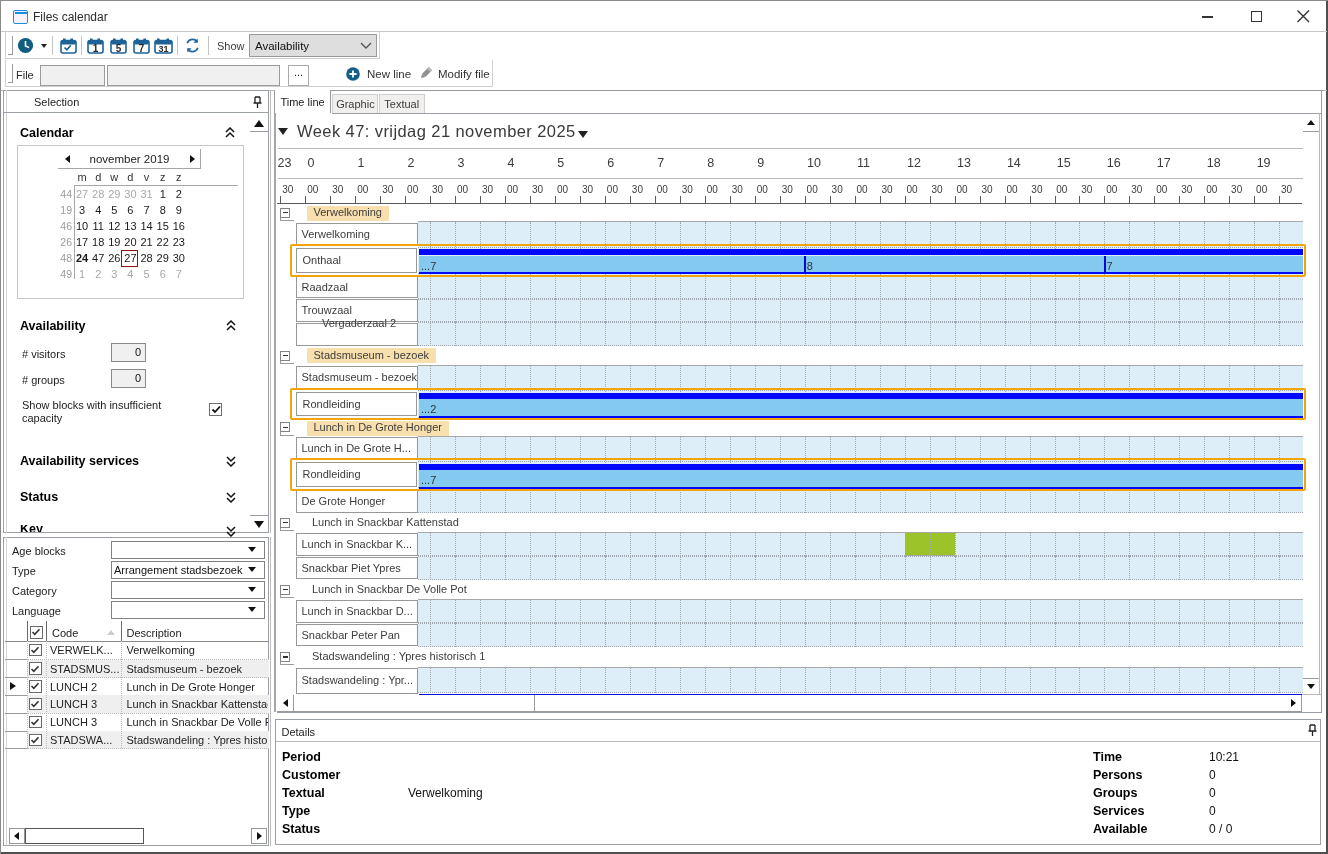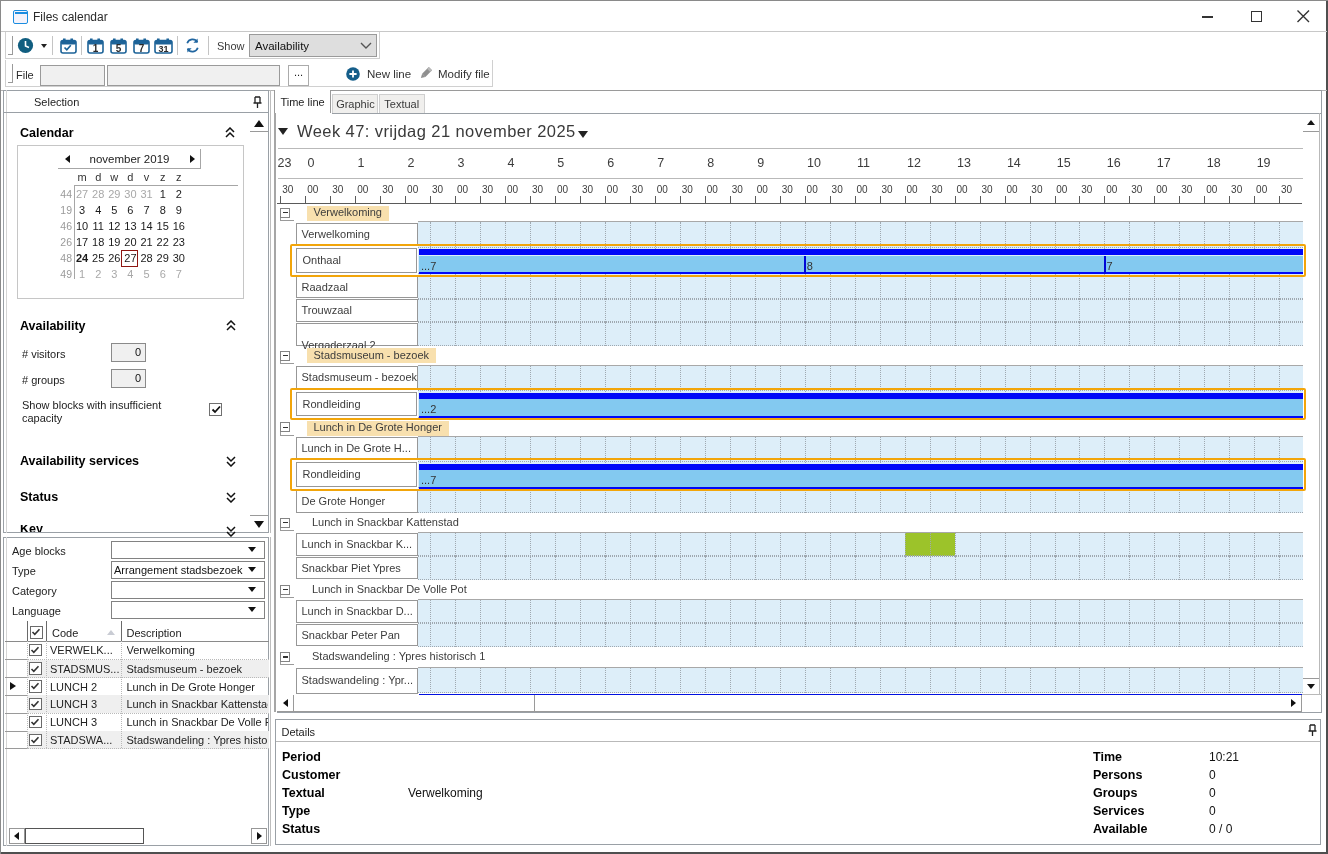--- a/index.html
+++ b/index.html
@@ -158,21 +158,21 @@
 <div style="position:absolute;left:56px;top:235.5px;width:16px;height:13px;font-size:10.5px;line-height:13px;text-align:right;color:#9a9a9a;white-space:nowrap;">26</div>
 <div style="position:absolute;left:73px;top:235.5px;width:18px;height:13px;font-size:11px;line-height:13px;text-align:center;color:#1a1a1a;white-space:nowrap;">17</div>
 <div style="position:absolute;left:89.2px;top:235.5px;width:18px;height:13px;font-size:11px;line-height:13px;text-align:center;color:#1a1a1a;white-space:nowrap;">18</div>
 <div style="position:absolute;left:105.3px;top:235.5px;width:18px;height:13px;font-size:11px;line-height:13px;text-align:center;color:#1a1a1a;white-space:nowrap;">19</div>
 <div style="position:absolute;left:121.4px;top:235.5px;width:18px;height:13px;font-size:11px;line-height:13px;text-align:center;color:#1a1a1a;white-space:nowrap;">20</div>
 <div style="position:absolute;left:137.6px;top:235.5px;width:18px;height:13px;font-size:11px;line-height:13px;text-align:center;color:#1a1a1a;white-space:nowrap;">21</div>
 <div style="position:absolute;left:153.7px;top:235.5px;width:18px;height:13px;font-size:11px;line-height:13px;text-align:center;color:#1a1a1a;white-space:nowrap;">22</div>
 <div style="position:absolute;left:169.8px;top:235.5px;width:18px;height:13px;font-size:11px;line-height:13px;text-align:center;color:#1a1a1a;white-space:nowrap;">23</div>
 <div style="position:absolute;left:56px;top:251.5px;width:16px;height:13px;font-size:10.5px;line-height:13px;text-align:right;color:#9a9a9a;white-space:nowrap;">48</div>
 <div style="position:absolute;left:73px;top:251.5px;width:18px;height:13px;font-size:11px;line-height:13px;text-align:center;color:#1a1a1a;white-space:nowrap;font-weight:bold;">24</div>
-<div style="position:absolute;left:89.2px;top:251.5px;width:18px;height:13px;font-size:11px;line-height:13px;text-align:center;color:#1a1a1a;white-space:nowrap;">25</div>
+<div style="position:absolute;left:89.2px;top:251.5px;width:18px;height:13px;font-size:11px;line-height:13px;text-align:center;color:#1a1a1a;white-space:nowrap;">47</div>
 <div style="position:absolute;left:105.3px;top:251.5px;width:18px;height:13px;font-size:11px;line-height:13px;text-align:center;color:#1a1a1a;white-space:nowrap;">26</div>
 <div style="position:absolute;left:121.4px;top:251.5px;width:18px;height:13px;font-size:11px;line-height:13px;text-align:center;color:#1a1a1a;white-space:nowrap;">27</div>
 <div style="position:absolute;left:137.6px;top:251.5px;width:18px;height:13px;font-size:11px;line-height:13px;text-align:center;color:#1a1a1a;white-space:nowrap;">28</div>
 <div style="position:absolute;left:153.7px;top:251.5px;width:18px;height:13px;font-size:11px;line-height:13px;text-align:center;color:#1a1a1a;white-space:nowrap;">29</div>
 <div style="position:absolute;left:169.8px;top:251.5px;width:18px;height:13px;font-size:11px;line-height:13px;text-align:center;color:#1a1a1a;white-space:nowrap;">30</div>
 <div style="position:absolute;left:56px;top:267.5px;width:16px;height:13px;font-size:10.5px;line-height:13px;text-align:right;color:#9a9a9a;white-space:nowrap;">49</div>
 <div style="position:absolute;left:73px;top:267.5px;width:18px;height:13px;font-size:11px;line-height:13px;text-align:center;color:#a8a8a8;white-space:nowrap;">1</div>
 <div style="position:absolute;left:89.2px;top:267.5px;width:18px;height:13px;font-size:11px;line-height:13px;text-align:center;color:#a8a8a8;white-space:nowrap;">2</div>
 <div style="position:absolute;left:105.3px;top:267.5px;width:18px;height:13px;font-size:11px;line-height:13px;text-align:center;color:#a8a8a8;white-space:nowrap;">3</div>
 <div style="position:absolute;left:121.4px;top:267.5px;width:18px;height:13px;font-size:11px;line-height:13px;text-align:center;color:#a8a8a8;white-space:nowrap;">4</div>
@@ -981,21 +981,21 @@
 <div style="position:absolute;left:417.5px;top:297.7px;width:885.0px;height:1px;border-top:1px dotted #9fa8b0;"></div>
 <div style="position:absolute;left:295.5px;top:275.5px;width:122.0px;height:22.69999999999999px;background:#fff;border:1px solid #979797;"></div>
 <div style="position:absolute;left:301.5px;top:275.5px;width:115px;height:22.69999999999999px;font-size:11px;line-height:22.69999999999999px;text-align:left;color:#3c3c3c;white-space:nowrap;">Raadzaal</div>
 <div style="position:absolute;left:417.5px;top:298.7px;width:885.0px;height:1px;border-top:1px dotted #9fa8b0;"></div>
 <div style="position:absolute;left:417.5px;top:321.4px;width:885.0px;height:1px;border-top:1px dotted #9fa8b0;"></div>
 <div style="position:absolute;left:295.5px;top:299.2px;width:122.0px;height:22.69999999999999px;background:#fff;border:1px solid #979797;"></div>
 <div style="position:absolute;left:301.5px;top:299.2px;width:115px;height:22.69999999999999px;font-size:11px;line-height:22.69999999999999px;text-align:left;color:#3c3c3c;white-space:nowrap;">Trouwzaal</div>
 <div style="position:absolute;left:417.5px;top:322.4px;width:885.0px;height:1px;border-top:1px dotted #9fa8b0;"></div>
 <div style="position:absolute;left:417.5px;top:345.1px;width:885.0px;height:1px;border-top:1px dotted #9fa8b0;"></div>
 <div style="position:absolute;left:295.5px;top:322.9px;width:122.0px;height:22.700000000000045px;background:#fff;border:1px solid #979797;"></div>
-<div style="position:absolute;left:301.5px;top:334px;width:115px;height:22.700000000000045px;font-size:11px;line-height:22.700000000000045px;text-align:left;color:#3c3c3c;white-space:nowrap;">Vergaderzaal 2</div>
+<div style="position:absolute;left:301.5px;top:312px;width:115px;height:22.700000000000045px;font-size:11px;line-height:22.700000000000045px;text-align:center;color:#3c3c3c;white-space:nowrap;">Vergaderzaal 2</div>
 <div style="position:absolute;left:280px;top:350.8px;width:10px;height:10px;background:#fff;border:1px solid #848484;"></div>
 <div style="position:absolute;left:282.5px;top:355.3px;width:5px;height:1.2px;background:#333;"></div>
 <div style="position:absolute;left:280px;top:360.8px;width:1px;height:3.2px;background:#9a9a9a;"></div>
 <div style="position:absolute;left:280px;top:363.2px;width:14px;height:1px;background:#9a9a9a;"></div>
 <div style="position:absolute;left:306.5px;top:348.40000000000003px;background:#f8e0ae;padding:1.5px 7px 2.5px 7px;font-size:11px;line-height:11px;color:#3c3c3c;white-space:nowrap;">Stadsmuseum - bezoek</div>
 <div style="position:absolute;left:417.5px;top:365.29999999999995px;width:885.0px;height:1px;background:#a8a8a8;"></div>
 <div style="position:absolute;left:417.5px;top:388.3px;width:885.0px;height:1px;border-top:1px dotted #9fa8b0;"></div>
 <div style="position:absolute;left:295.5px;top:366.4px;width:122.0px;height:22.400000000000034px;background:#fff;border:1px solid #979797;"></div>
 <div style="position:absolute;left:301.5px;top:366.4px;width:115px;height:22.400000000000034px;font-size:11px;line-height:22.400000000000034px;text-align:left;color:#3c3c3c;white-space:nowrap;">Stadsmuseum - bezoek</div>
 <div style="position:absolute;left:417.5px;top:390.3px;width:885.0px;height:1px;border-top:1px dotted #9fa8b0;"></div>

